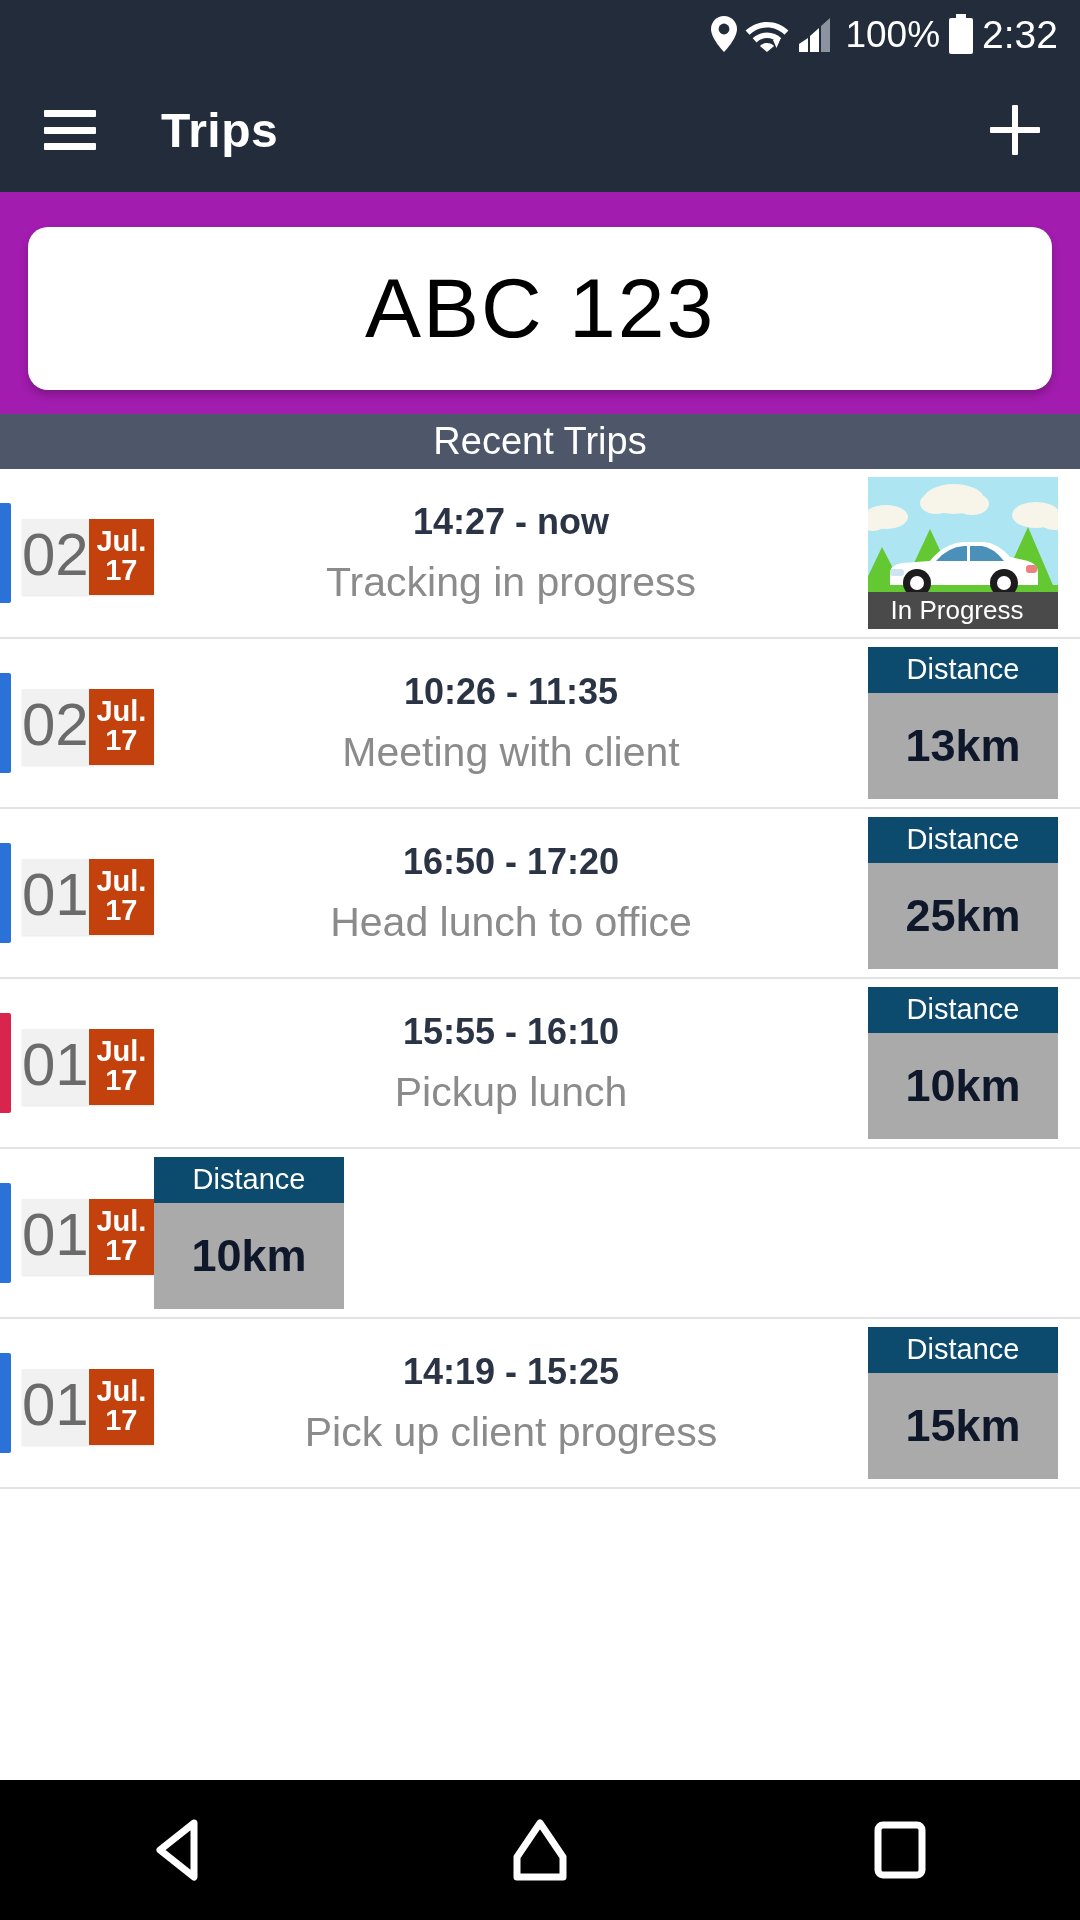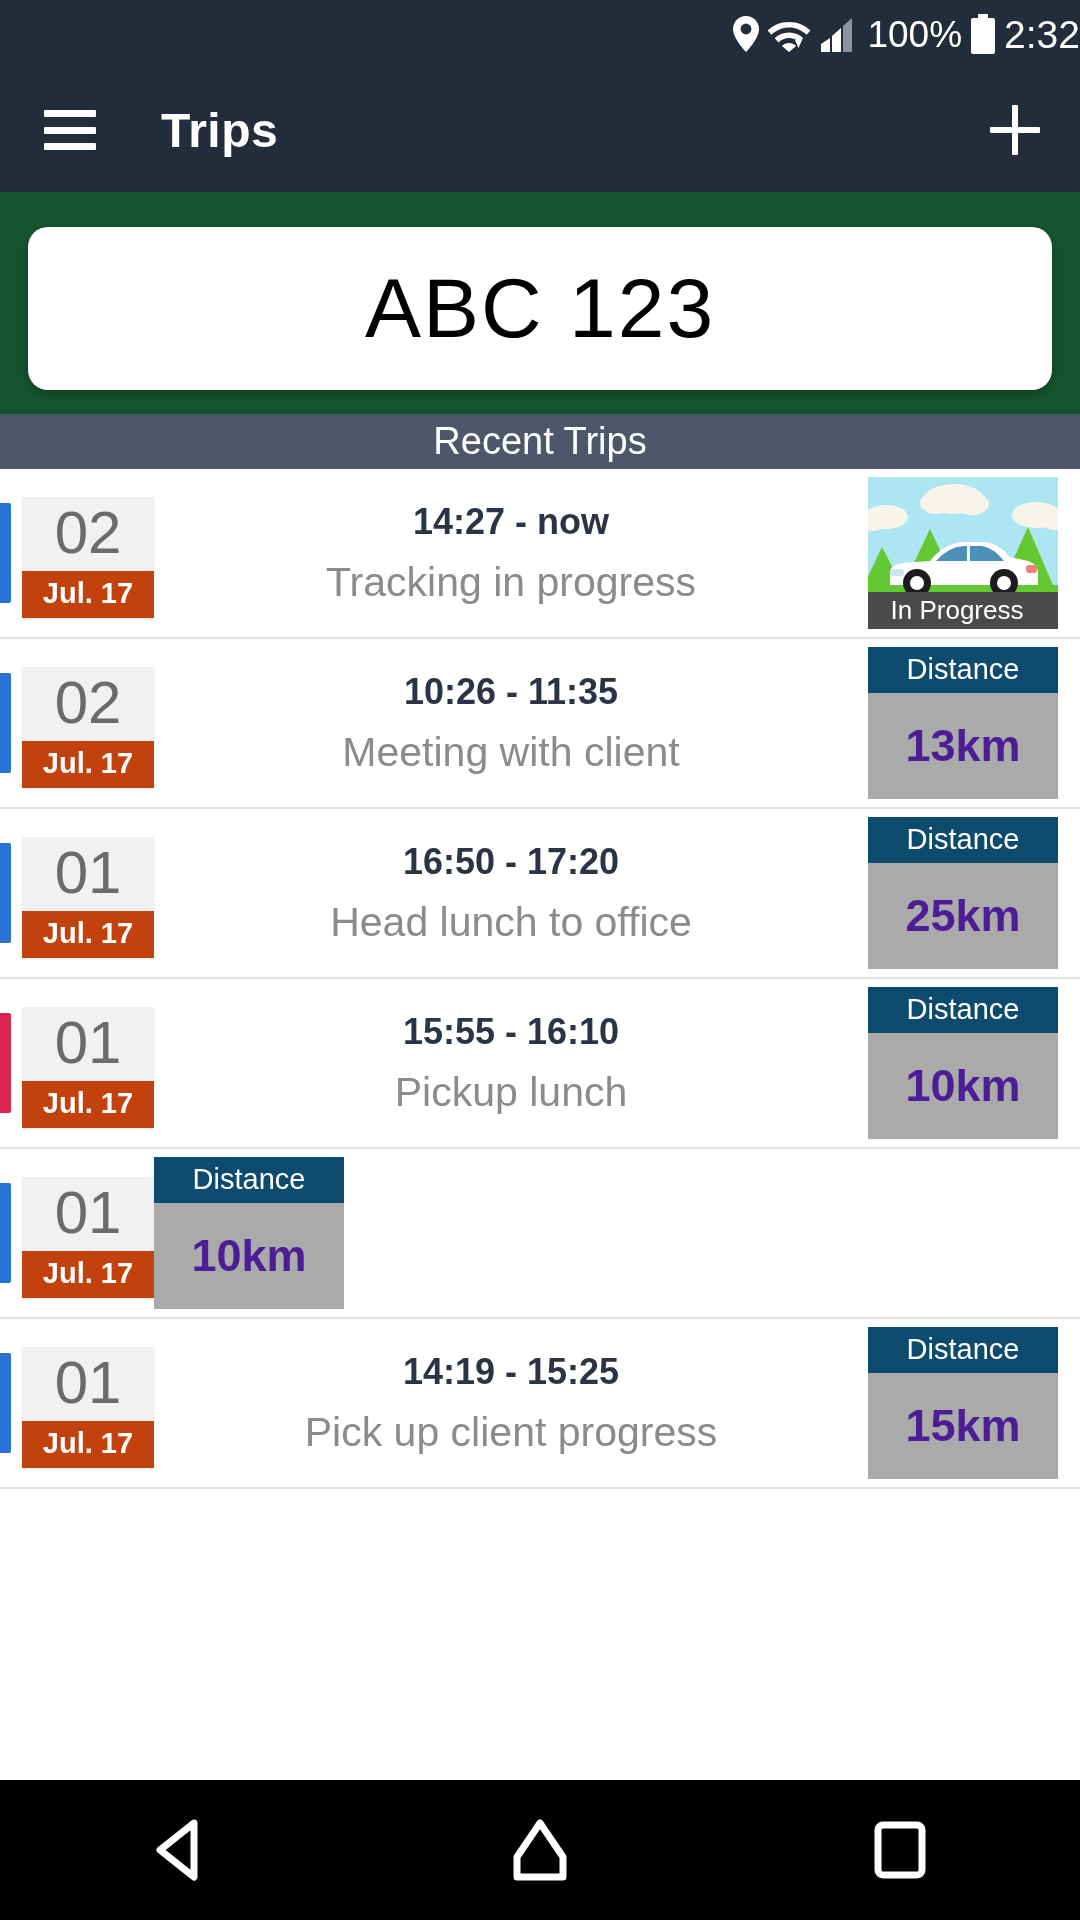--- a/index.html
+++ b/index.html
@@ -21,20 +21,21 @@
     background: #ffffff;
   }
 
   
   .status-bar {
     height: 68px;
     background: #232c3b;
     display: flex;
     align-items: center;
     justify-content: flex-end;
+    padding-right: 22px;
     gap: 8px;
     flex: 0 0 auto;
   }
   .status-icon { display: flex; align-items: center; }
   .status-text {
     color: #ffffff;
     font-size: 37px;
     font-weight: 400;
     letter-spacing: 0px;
     line-height: 1;
@@ -94,21 +95,21 @@
     left: 50%; top: 6px; width: 6px; height: 50px;
     transform: translateX(-50%);
   }
   .plus-btn::after {
     top: 50%; left: 6px; height: 6px; width: 50px;
     transform: translateY(-50%);
   }
 
   
   .plate-banner {
-    background: #14532d;
+    background: #a21caf;
     height: 222px;
     padding: 35px 28px 24px 28px;
     flex: 0 0 auto;
     display: flex;
     justify-content: center;
   }
   .plate-card {
     flex: 1 1 auto;
     background: #ffffff;
     border-radius: 20px;
@@ -163,21 +164,21 @@
     height: 100px;
     border-radius: 0 2px 2px 0;
   }
 
   
   .date-badge {
     width: 132px;
     margin-left: 22px;
     flex: 0 0 auto;
     display: flex;
-    flex-direction: column;
+    flex-direction: row;
     box-shadow: 0 1px 2px rgba(0,0,0,0.10);
     margin-top: 8px;
   }
   .date-day {
     background: #f1f1f1;
     color: #6b6b6b;
     font-size: 60px;
     font-weight: 300;
     text-align: center;
     padding: 6px 0 8px 0;
@@ -234,21 +235,21 @@
     line-height: 1;
   }
   .dist-value-box {
     flex: 1 1 auto;
     background: #aaaaaa;
     display: flex;
     align-items: center;
     justify-content: center;
   }
   .dist-value {
-    color: #4c1d95;
+    color: #0f172a;
     font-size: 45px;
     font-weight: 700;
   }
 
   
   .thumb {
     position: relative;
     width: 190px;
     height: 152px;
     overflow: hidden;

